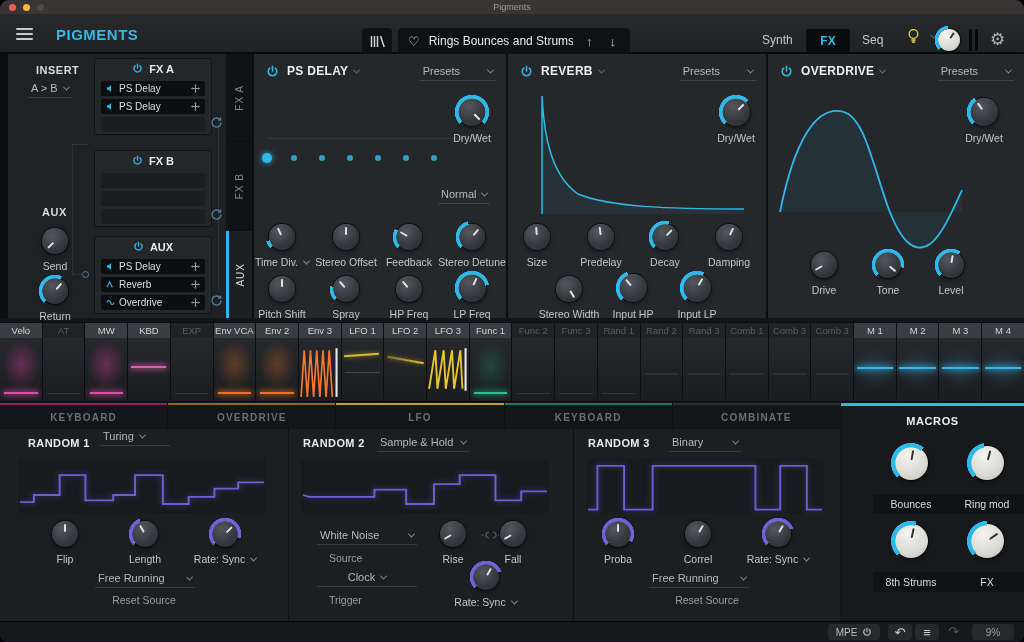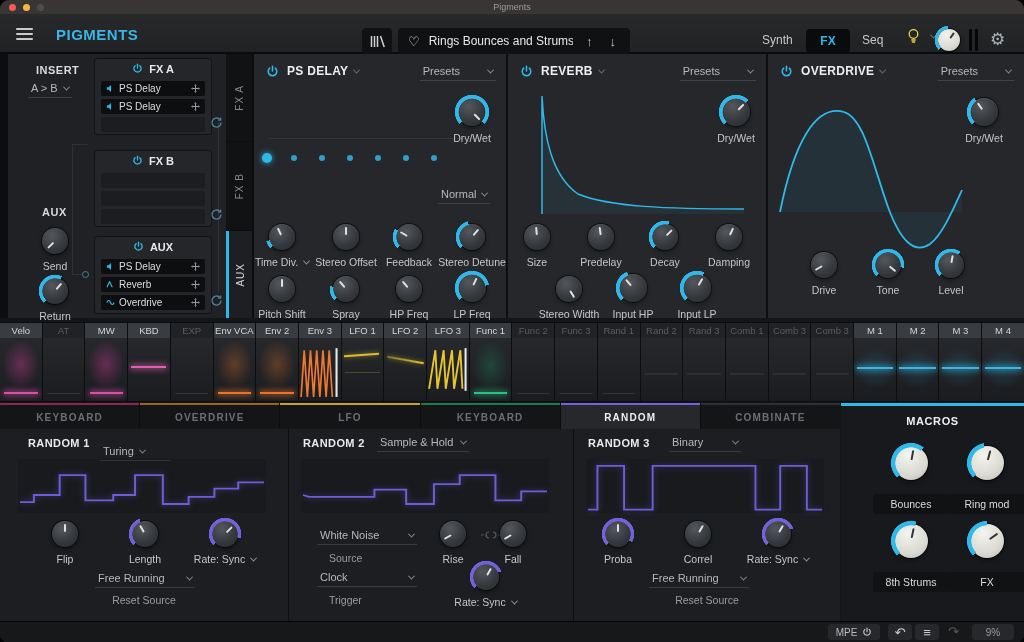--- a/index.html
+++ b/index.html
@@ -627,29 +627,28 @@
         <div class="tile-h">M 4</div>
         <div class="viz viz-mid-cyan"></div>
       </div>
   </div>
 
   <div class="btabs">
     <div class="btab" style="border-top-color:#8e2458">KEYBOARD</div>
     <div class="btab" style="border-top-color:#9a641e">OVERDRIVE</div>
     <div class="btab" style="border-top-color:#c3a32a">LFO</div>
     <div class="btab" style="border-top-color:#1c7a52">KEYBOARD</div>
-    <div class="btab active" style="border-top-color:#7a5fe0">RANDOM</div>
     <div class="btab" style="border-top-color:#2c2f33">COMBINATE</div>
   </div>
 
   <div class="randwrap">
 
     <div class="rsec" style="width:288px">
       <span class="rtitle" style="left:28px;top:8px">RANDOM 1</span>
-      <span class="dd" style="position:absolute;left:100px;top:16px;min-width:70px;">
+      <span class="dd" style="position:absolute;left:100px;top:1px;min-width:70px;">
           <span>Turing</span>
           <i class="cv"></i>
         </span>
       <div class="wave" style="left:18px;top:30px;width:248px;height:54px">
         <svg viewBox="0 0 250 60" preserveAspectRatio="none">
             <path d="M2 48 L16 48 16 40 42 40 42 18 68 18 68 46 96 46 96 40 118 40 118 18 146 18 146 50 172 50 172 42 198 42 198 33 222 33 222 26 248 26" fill="none" stroke="#6e5ed6" stroke-width="2"></path>
           </svg>
       </div>
       <div class="kcell" style="left:35px;top:92px;width:60px">
         <div class="knob k26" style="--a:0deg">
@@ -706,21 +705,21 @@
       <svg class="linkico" style="left:192px;top:102px" width="20" height="8" viewBox="0 0 20 8">
           <path d="M0 4h3M17 4h3" stroke="#5a5e62" stroke-width="1.2"></path>
           <path d="M8 1a3 3 0 0 0 0 6M12 1a3 3 0 0 1 0 6" fill="none" stroke="#6a6e72" stroke-width="1.2"></path>
         </svg>
       <div class="kcell" style="left:196px;top:92px;width:56px">
         <div class="knob k26" style="--a:-120deg">
             <span class="ptr"></span>
           </div>
         <span class="klabel">Fall</span>
       </div>
-      <span class="dd" style="position:absolute;left:28px;top:142px;min-width:100px;justify-content:space-between">
+      <span class="dd" style="position:absolute;left:28px;top:142px;min-width:100px;justify-content:center">
           <span>Clock</span>
           <i class="cv"></i>
         </span>
       <span class="subtle" style="position:absolute;left:40px;top:165px">Trigger</span>
       <div class="kcell" style="left:154px;top:135px;width:85px">
         <div class="knob k26" style="--a:30deg">
             <span class="arc" style="--arc-c:#7261d8;--sweep:205deg"></span>
             <span class="ptr"></span>
           </div>
         <span class="klabel">

